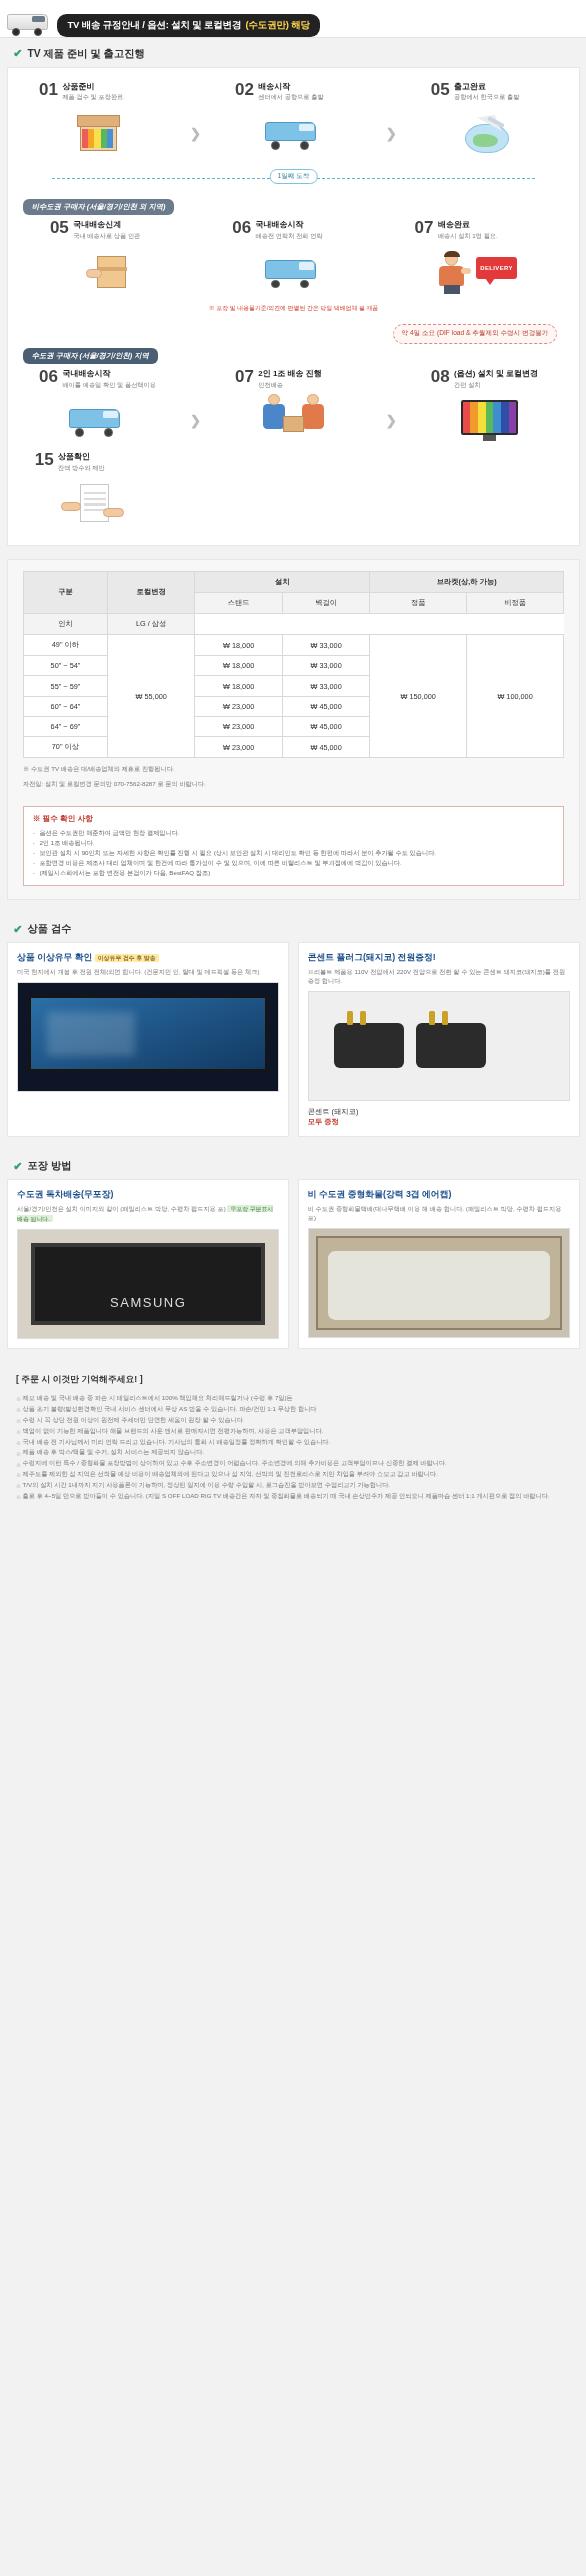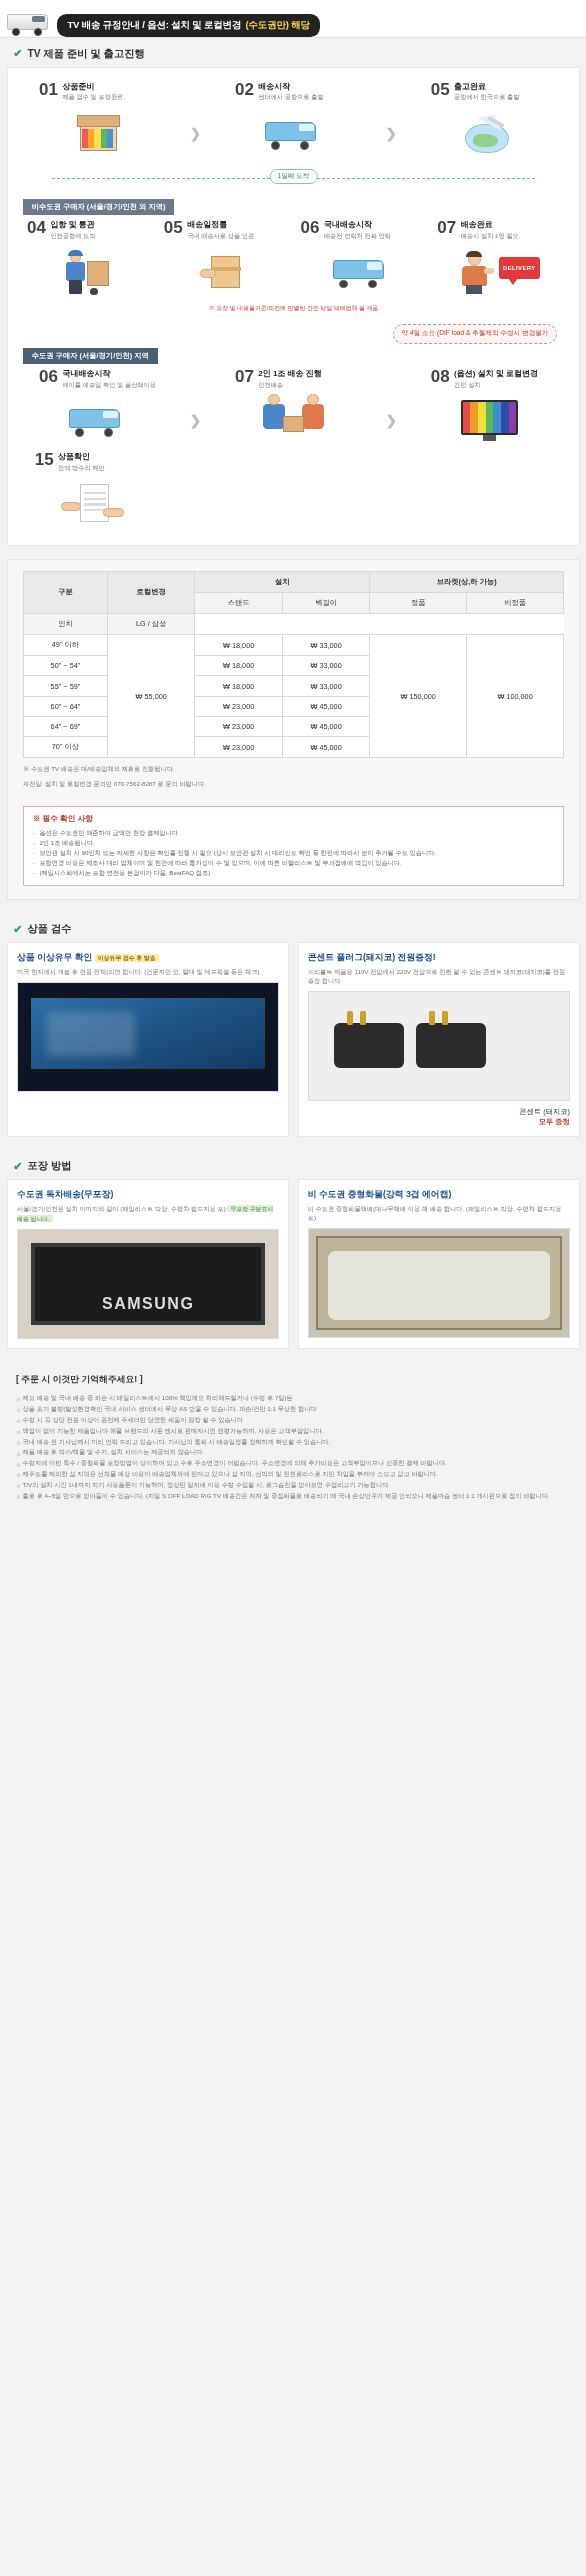--- a/index.html
+++ b/index.html
@@ -167,21 +167,21 @@
   }
   .flow-tag {
     position:absolute; left:50%; transform:translateX(-50%); top:5.9px;
     background:#fff; border:0.7px solid #7fc2e0; color:#2f7f9e;
     font-size:6.6px; padding:2.2px 7.3px; border-radius:7.3px; white-space:nowrap;
   }
 
   
   .band {
     display:inline-block; background:#6b7b8c; color:#fff; font-size:7.3px; font-weight:bold;
-    padding:2.9px 8.8px; border-radius:0; margin: 4.4px 0 1.5px 7.3px;
+    padding:2.9px 8.8px; border-radius:6px; margin: 4.4px 0 1.5px 7.3px; font-style: italic;
   }
   .band.b2 { background:#4b5f74; }
 
   .note-red {
     color:#d0392b; font-size:5.9px; text-align:center; line-height:1.4; margin-top:4.4px;
   }
   .callout {
     border:0.7px dashed #d88; background:#fff6f4; color:#b1402f;
     font-size:6.6px; padding:4.4px 7.3px; border-radius:10.3px; display:inline-block;
     position:absolute; right:14.7px; bottom:0;
@@ -213,26 +213,26 @@
 
   .photo { width:100%; height:110px; position:relative; overflow:hidden; border:0.7px solid #ddd;}
   .photo.tv { background:#0d1526; }
   .photo.tv .frame { position:absolute; left:10.3px; top:11.7px; right:10.3px; bottom:19px; background:linear-gradient(160deg,#2b6fa8,#123a63); border:3.7px solid #151515;}
   .photo.tv .glow { position:absolute; left:29px; top:29px; width:88px; height:44px; background:rgba(255,255,255,.18); filter:blur(4.4px);}
 
   .photo.plug { background:#efefef; }
   .photo.plug .p1,.photo.plug .p2 { position:absolute; top:31px; width:70px; height:45px; background:#2b2b2b; border-radius:5.9px;}
   .photo.plug .p1 { left:25px; } .photo.plug .p2 { left:107px; }
   .photo.plug .pin { position:absolute; width:5.9px;height:13.2px;background:#c9a227;border-radius:1.5px;}
-  .plug-cap { text-align:right; font-size:7.3px; margin-top:5.9px; }
+  .plug-cap { text-align:left; font-size:7.3px; margin-top:5.9px; }
   .plug-cap b { color:#c0392b; }
 
   .photo.pack1 { background:#d8d2c6; }
   .photo.pack1 .crate { position:absolute; left:13.2px; top:13.2px; right:13.2px; bottom:13.2px; background:#1c1c1c; border:4.4px solid #3a3a3a;}
-  .photo.pack1 .logo { position:absolute; left:50%; top:60%; transform:translateX(-50%); color:#ddd; font-size:16px; letter-spacing:1.5px;font-weight:bold;}
+  .photo.pack1 .logo { position:absolute; left:50%; top:60%; transform:translateX(-50%); color:#ddd; font-size:13px; letter-spacing:1.5px;}
 
   .photo.pack2 { background:#c9c2b2; }
   .photo.pack2 .wood { position:absolute; left:7.3px; top:7.3px; right:7.3px; bottom:7.3px; background:#bfb49a; border:2.9px solid #8d7f63;}
   .photo.pack2 .wrap { position:absolute; left:19px; top:22px; right:19px; bottom:17.6px; background:#e8e8e0; border-radius:7.3px; opacity:.92;}
 
   
   .footer { background:#f2f2f2; padding:11.7px 16px 20.5px 16px; }
   .footer h3 { font-size:8.8px; color:#333; margin:0 0 7.3px 0; font-weight:bold;}
   .footer ul { margin:0; padding:0; list-style:none;}
   .footer li { font-size:6.2px; color:#777; line-height:1.75; padding-left:6.6px; position:relative;}
@@ -327,42 +327,23 @@
 
     
     <div style="position:relative;">
       <div class="band">비수도권 구매자 (서울/경기/인천 외 지역)</div>
     </div>
 
     
     <div class="steps">
       <div class="step" style="width:24%">
         <div class="step-head">
-          <div class="step-num">04</div>
-          <div class="step-txt">
-            <div class="step-name">입항 및 통관</div>
-            <div class="step-desc">인천공항에 도착</div>
-          </div>
-        </div>
-        <div class="step-art">
-          <div class="worker-art">
-            <div class="w-head"></div>
-              <div class="w-cap"></div>
-              <div class="w-body"></div>
-            <div class="w-leg"></div>
-              <div class="w-cart"></div>
-              <div class="w-cartw"></div>
-          </div>
-        </div>
-      </div>
-      <div class="step" style="width:24%">
-        <div class="step-head">
           <div class="step-num">05</div>
           <div class="step-txt">
-            <div class="step-name">배송일정를</div>
+            <div class="step-name">국내배송신계</div>
             <div class="step-desc">국내 배송사로 상품 인관</div>
           </div>
         </div>
         <div class="step-art">
           <div class="handbox-art">
               <div class="hb"></div>
               <div class="hand"></div>
             </div>
         </div>
       </div>

